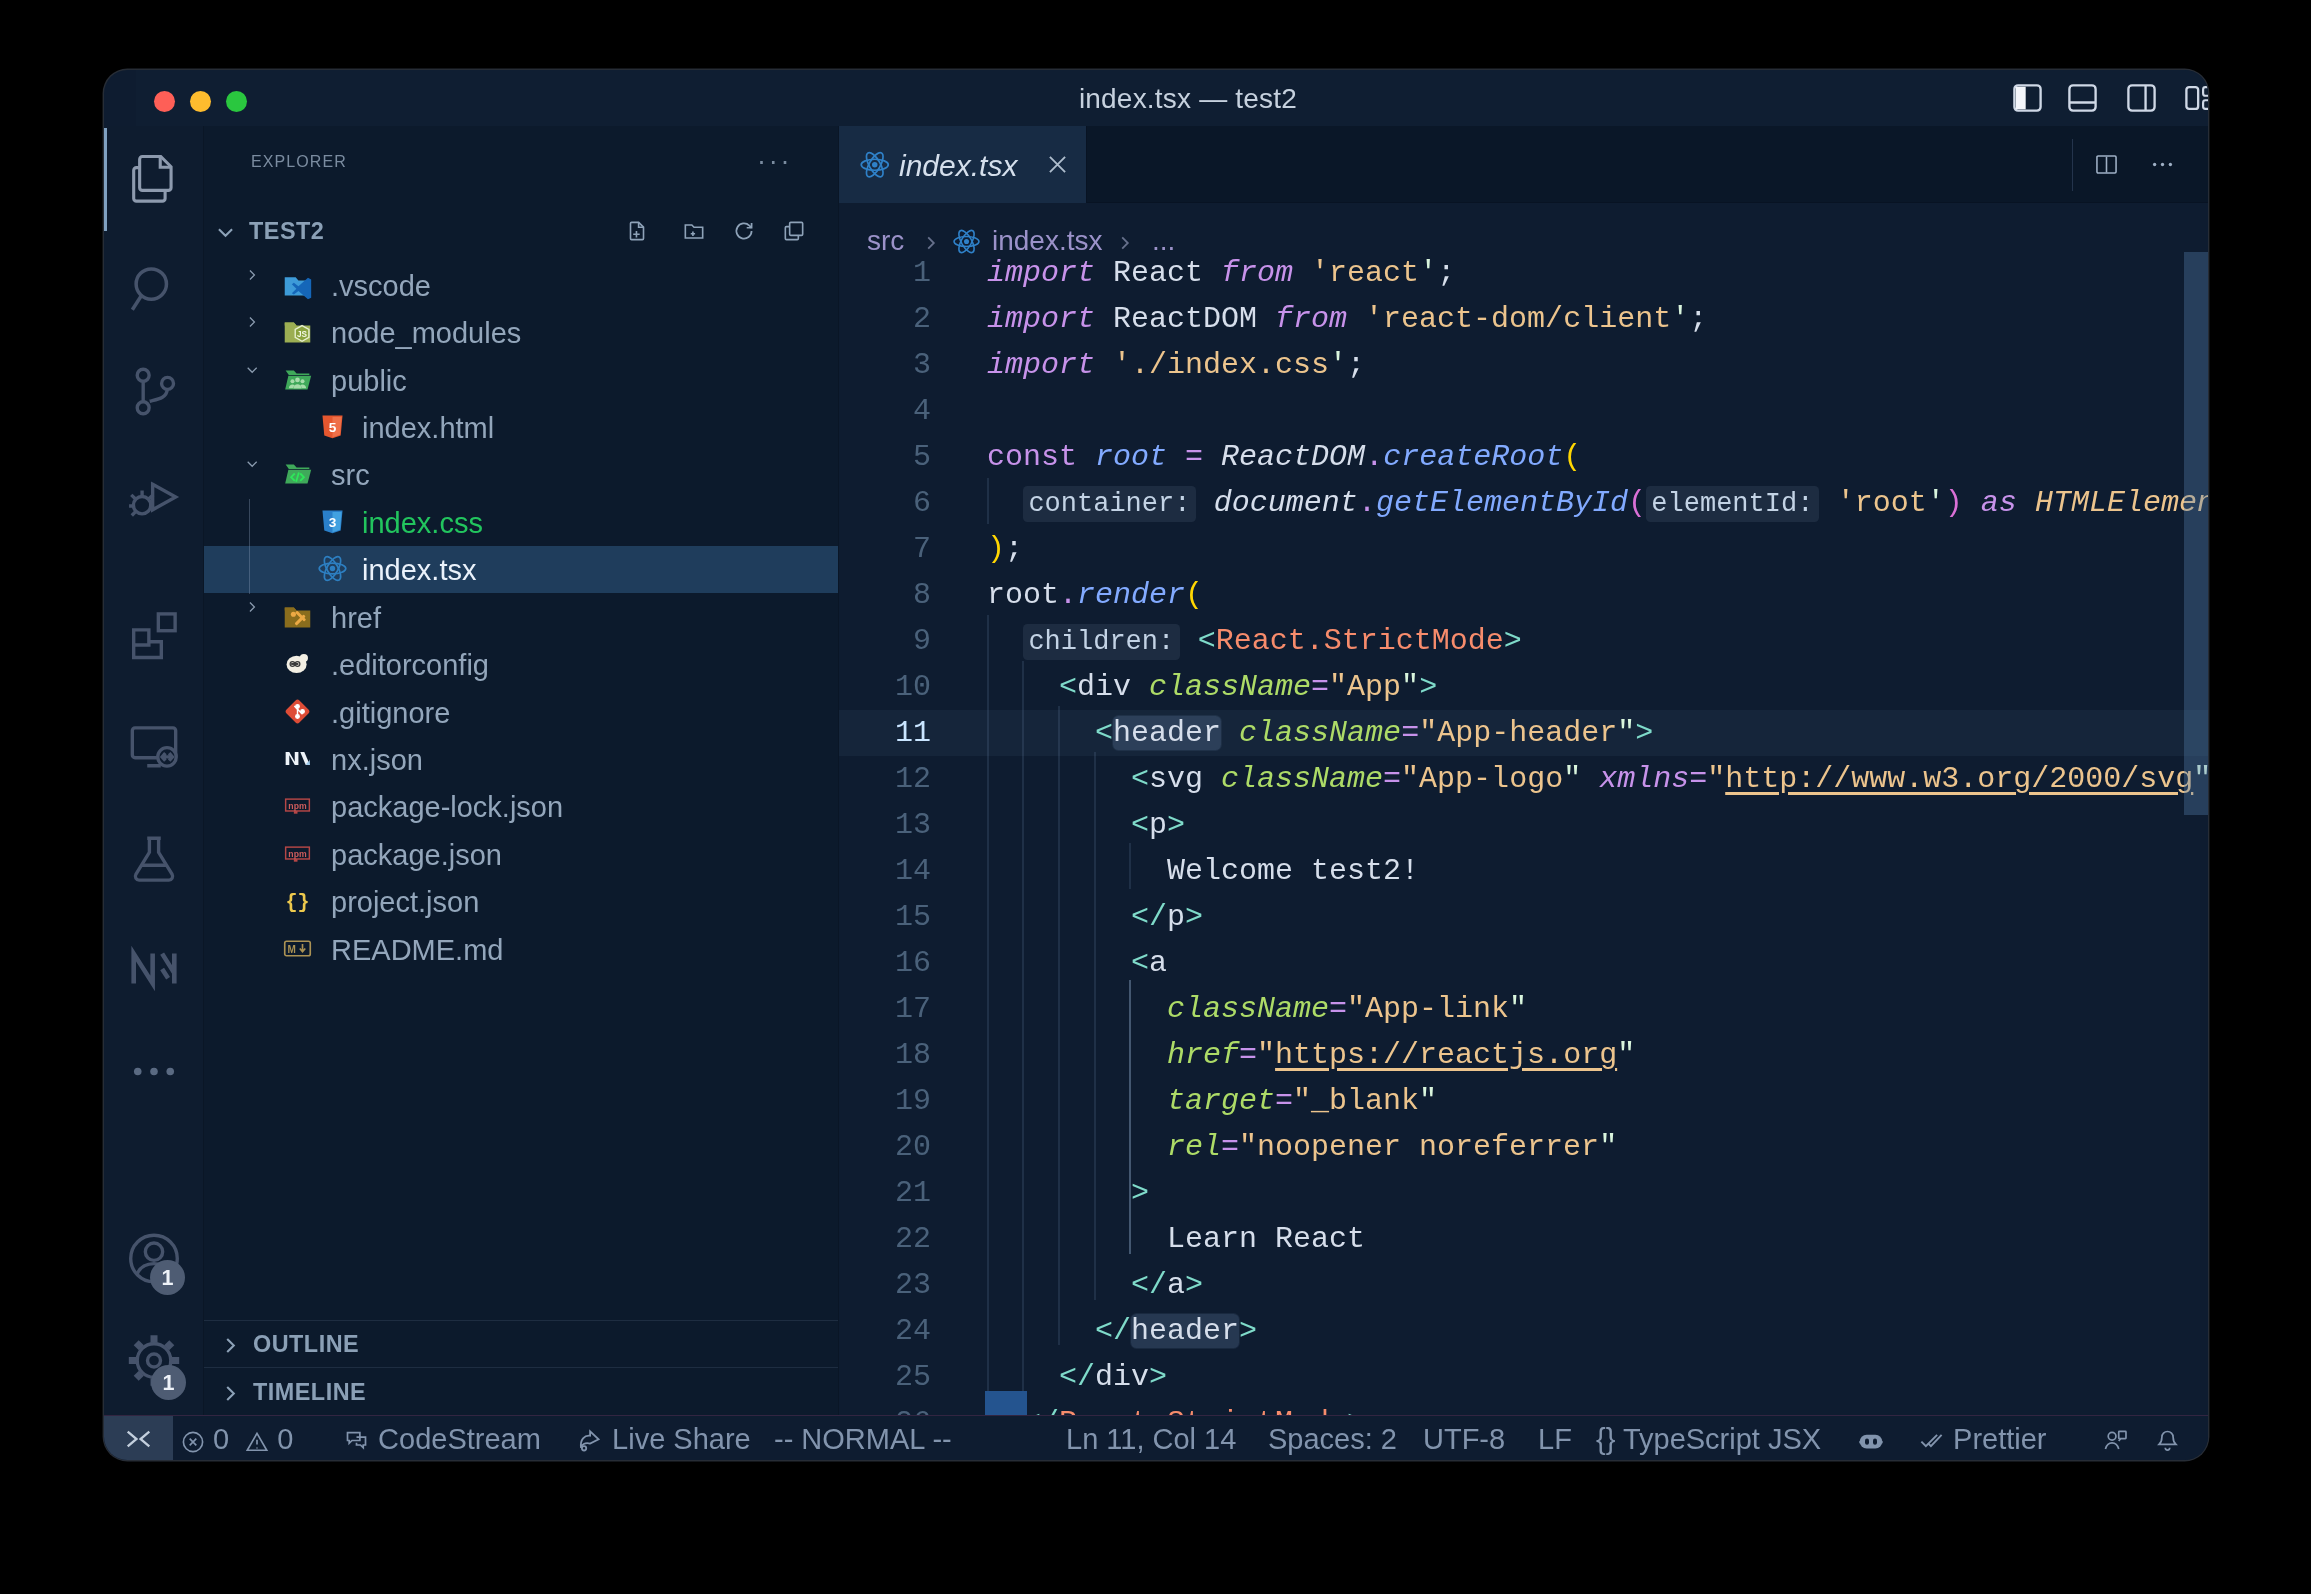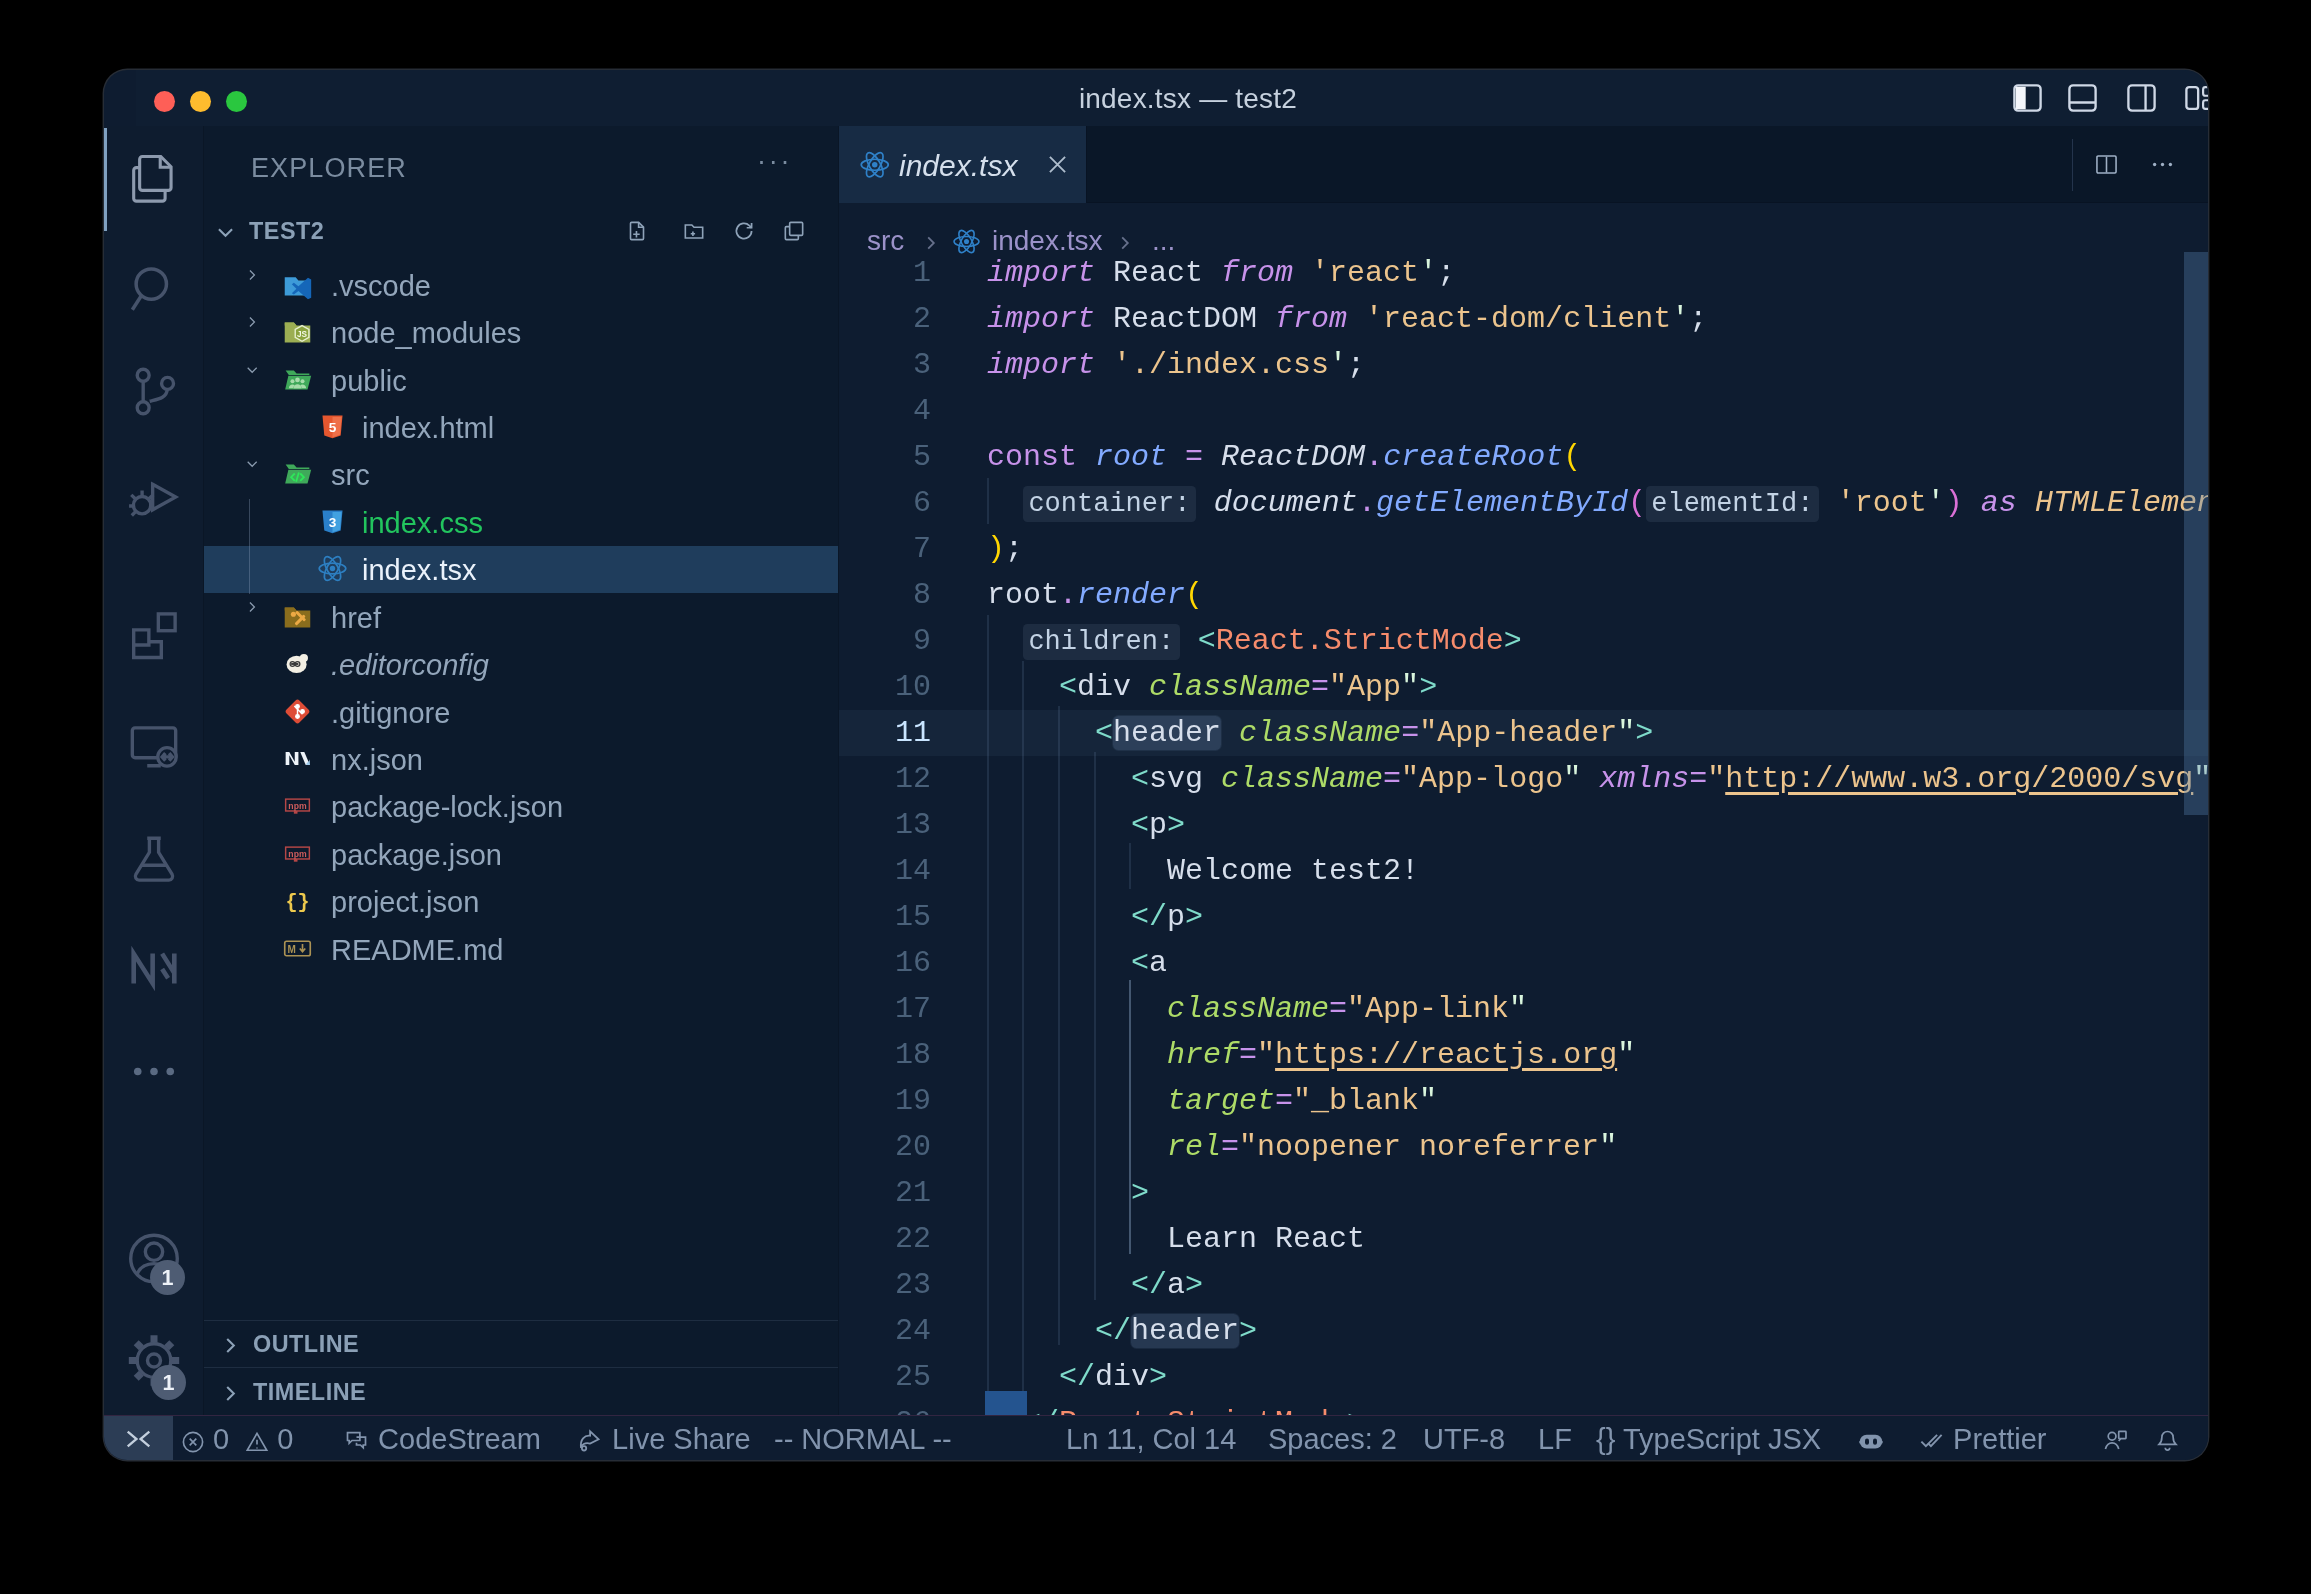--- a/index.html
+++ b/index.html
@@ -14,21 +14,21 @@
   color:#c6d1de; font-size:28px; font-weight:500; letter-spacing:0.2px; }
 .layic { position:absolute; top:13.5px; width:29px; height:28px; }
 
 #activity { position:absolute; left:0; top:56px; width:100px; height:1289px; background:#0e1c2f; border-right:0.9px solid #0a1626; }
 #activity svg { position:absolute; left:calc(50% + 0px); transform:translateX(-50%); }
 .badge { position:absolute; width:35px; height:35px; border-radius:50%; background:#4e5c73; color:#eef2f8;
   font-size:21.6px; text-align:center; line-height:36px; font-weight:700; }
 #actborder { position:absolute; left:0; top:58px; width:3.2px; height:103px; background:#7fa0c0; }
 
 #sidebar { position:absolute; left:100px; top:56px; width:634px; height:1289px; background:#0c1a2c; }
-.sbh { color:#7b8ca0; font-size:27px; letter-spacing:1.1px; }
+.sbh { color:#7b8ca0; font-size:16px; letter-spacing:1.1px; }
 .treerow { position:absolute; left:0; width:634px; height:47px; }
 .trlabel { position:absolute; top:50%; transform:translateY(-50%); color:#93a6bb; font-size:29px; white-space:pre; }
 .chev { position:absolute; top:50%; transform:translateY(-50%); width:14.4px; height:14.4px; }
 .ficon { position:absolute; top:50%; transform:translateY(-50%); }
 .sechead { position:absolute; left:0; width:634px; color:#8ba0b6; font-weight:700; font-size:23.4px; letter-spacing:0.5px; }
 
 #editor { position:absolute; left:734px; top:56px; width:1370px; height:1289px; background:#0e1c30; overflow:hidden; border-left:0.9px solid #0a1626; }
 #tabbar { position:absolute; left:0; top:0; width:1370px; height:77px; background:#0a1728;
   border-bottom:0.9px solid #081323; }
 #tab { position:absolute; left:0; top:0; width:248px; height:77px; background:#172b44;
@@ -304,21 +304,21 @@
               <path d="M3 7h10l3 3.5h15V29H3z" fill="#8a6d1d"></path>
               <path d="M3 7h10l3 3.5h-13z" fill="#8a6d1d"></path>
               <g fill="#eca944">
                 <rect x="11" y="14" width="14" height="3.2" rx="1" transform="rotate(45 18 19)"></rect>
                 <rect x="11" y="20" width="14" height="3.2" rx="1" transform="rotate(-45 18 19)"></rect>
                 <circle cx="12.5" cy="14.5" r="2.8"></circle>
               </g>
             </svg></span>
           <span class="trlabel" style="left:127px;color:#93a6bb">href</span>
         </div>
-<div class="treerow" style="top:515px;font-style:italic;">
+<div class="treerow" style="top:515px;">
           <span class="ficon" style="left:78px"><svg width="31" height="31" viewBox="0 0 34 34">
               <ellipse cx="16" cy="18" rx="11" ry="9.5" fill="#f3efe4"></ellipse>
               <circle cx="24" cy="11" r="4.5" fill="#f3efe4"></circle>
               <path d="M10 17.5h8" stroke="#3a3a3a" stroke-width="2.2"></path>
               <circle cx="11.5" cy="17.5" r="2.6" fill="none" stroke="#3a3a3a" stroke-width="1.4"></circle>
               <circle cx="17" cy="17.5" r="2.6" fill="none" stroke="#3a3a3a" stroke-width="1.4"></circle>
             </svg></span>
           <span class="trlabel" style="left:127px;color:#93a6bb">.editorconfig</span>
         </div>
 <div class="treerow" style="top:563px;">

